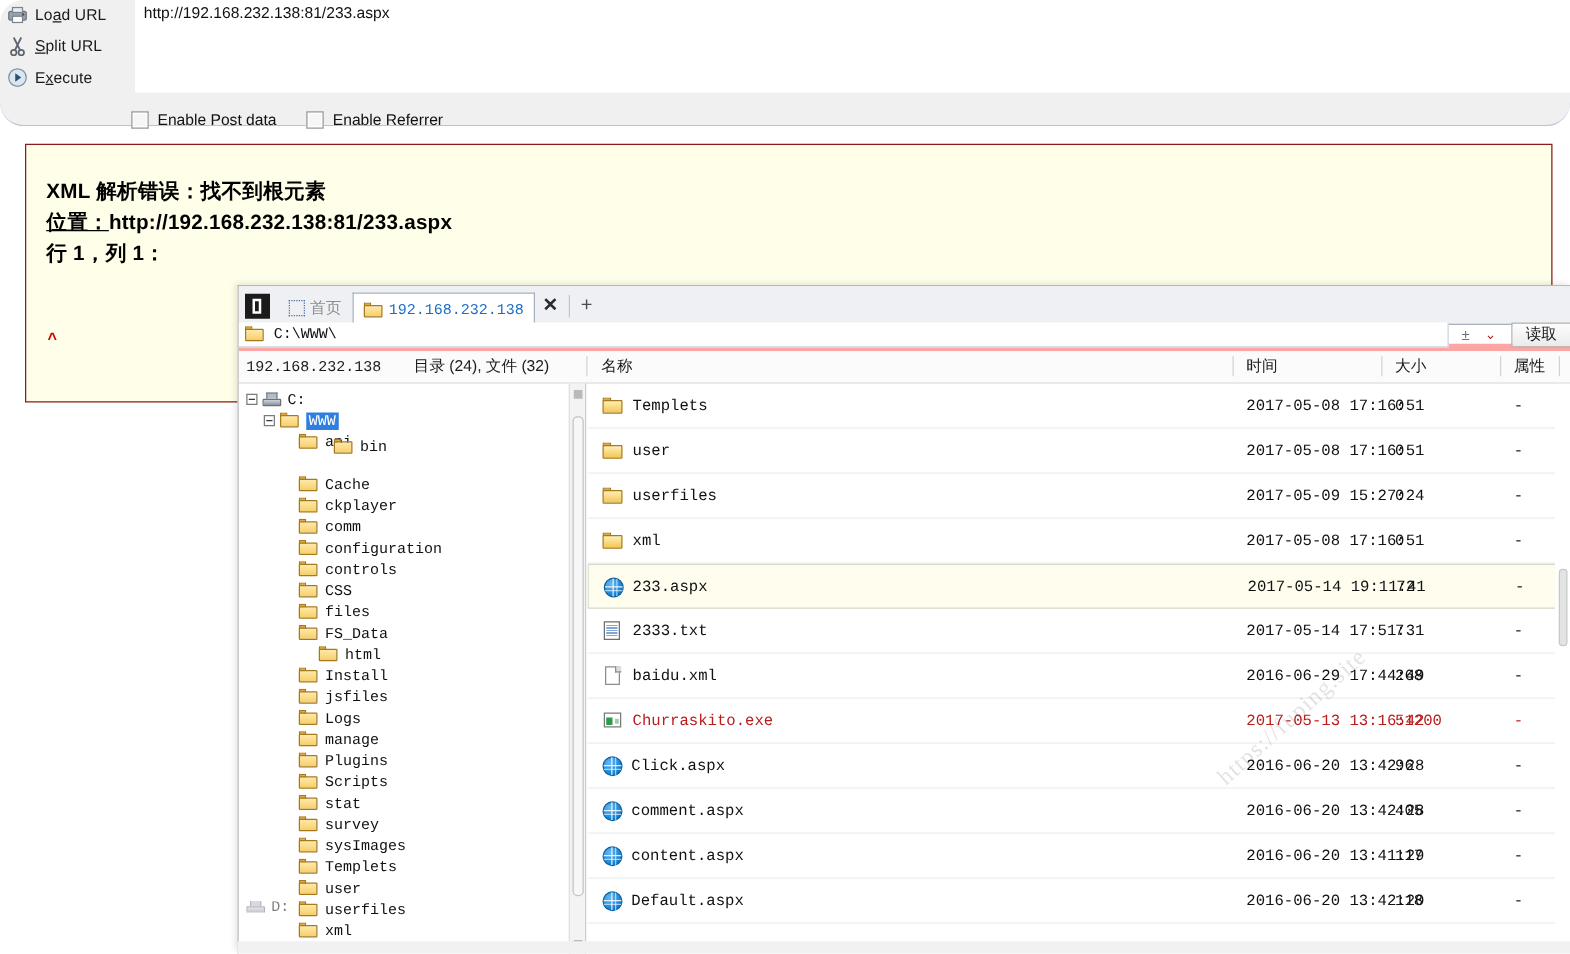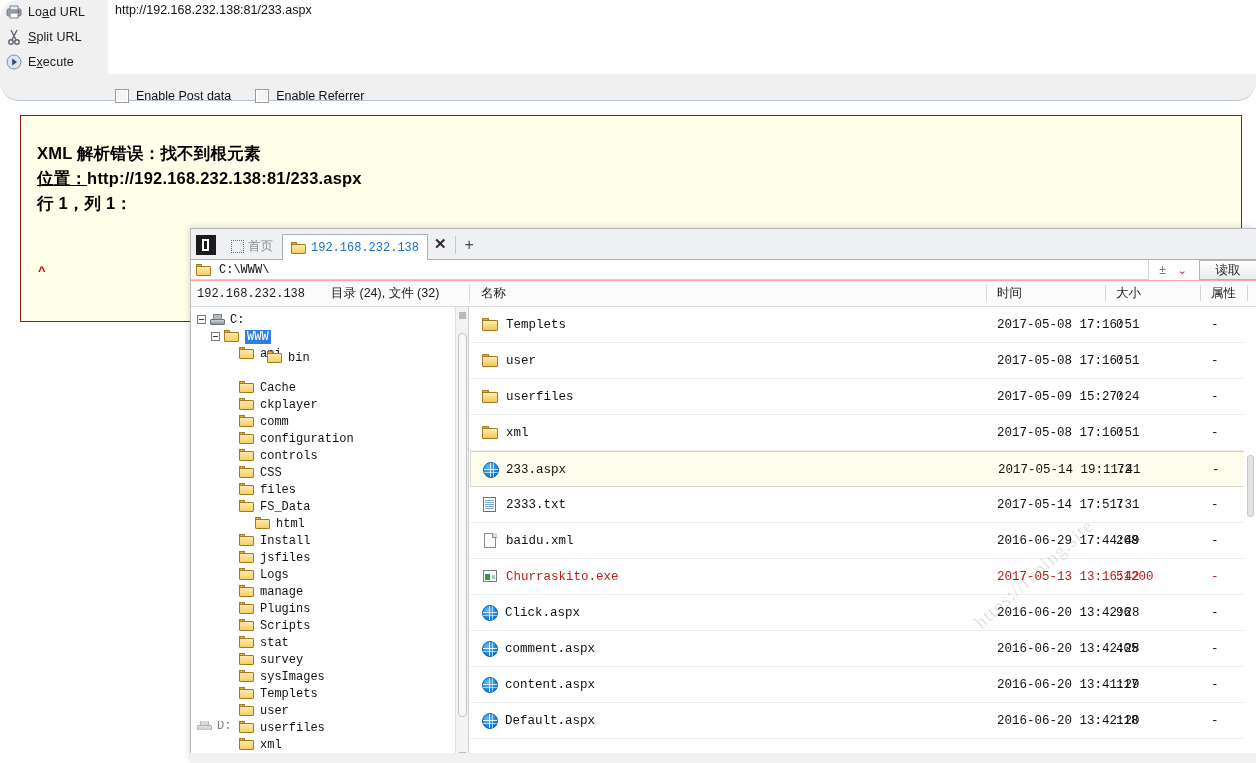--- a/index.html
+++ b/index.html
@@ -62,21 +62,21 @@
   }
   #url-text {
     position: absolute;
     left: 7px; top: 3px;
     font-size: 12.5px;
     color: #111;
     font-family: "Liberation Sans", sans-serif;
   }
   #opts-row {
     position: absolute;
-    left: 108px; top: 74px;
+    left: 98px; top: 74px;
     height: 44px;
     width: 1148px;
     display: flex;
     align-items: center;
     padding-left: 7px;
     box-sizing: border-box;
     text-align: right;
   }
   .opt {
     display: flex;
@@ -252,21 +252,21 @@
     padding: 0 6px 5px 6px;
     flex: 0 0 auto;
   }
 
   
   #pathbar {
     position: absolute;
     left: 0; top: 31px;
     width: 1066px; height: 21px;
     background: #ffffff;
-    border-bottom: 1px solid #fca5a5;
+    border-bottom: 6px solid #fca5a5;
     box-sizing: border-box;
     display: flex;
     align-items: center;
   }
   #path-input {
     flex: 1 1 auto;
     display: flex;
     align-items: center;
     height: 20px;
     border: 1px solid #cfd3d9;
@@ -290,21 +290,21 @@
     flex: 0 0 auto;
   }
   #path-tools .pt {
     font-size: 12px;
     color: #6d737c;
     padding: 0 6px;
   }
   #path-tools .pt.chev { color: #b02020; font-size: 11px; }
   #read-btn {
     flex: 0 0 auto;
-    width: 58px; height: 20px;
+    width: 48px; height: 20px;
     background: linear-gradient(#fdfdfd, #ebebeb);
     border: 1px solid #b5b5b5;
     box-sizing: border-box;
     display: flex;
     align-items: center;
     justify-content: center;
     font-size: 12.5px;
     color: #1b1b1b;
     margin-left: 2px;
   }

